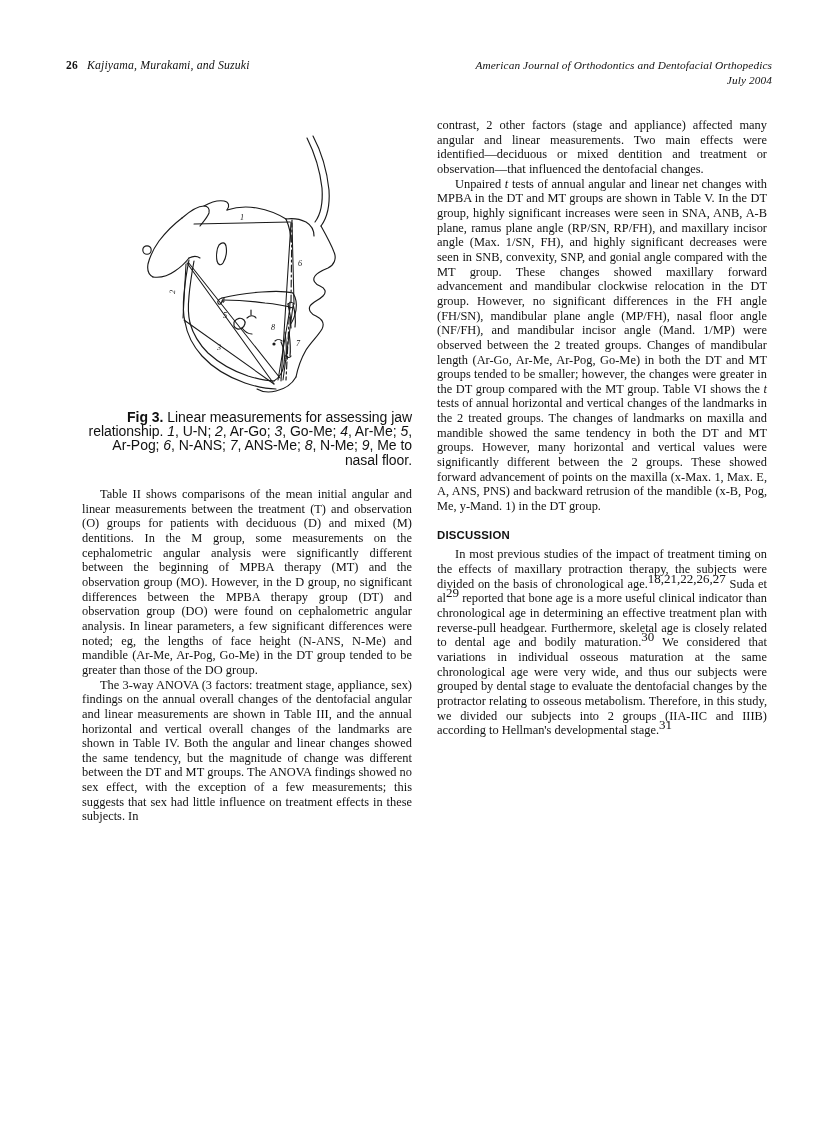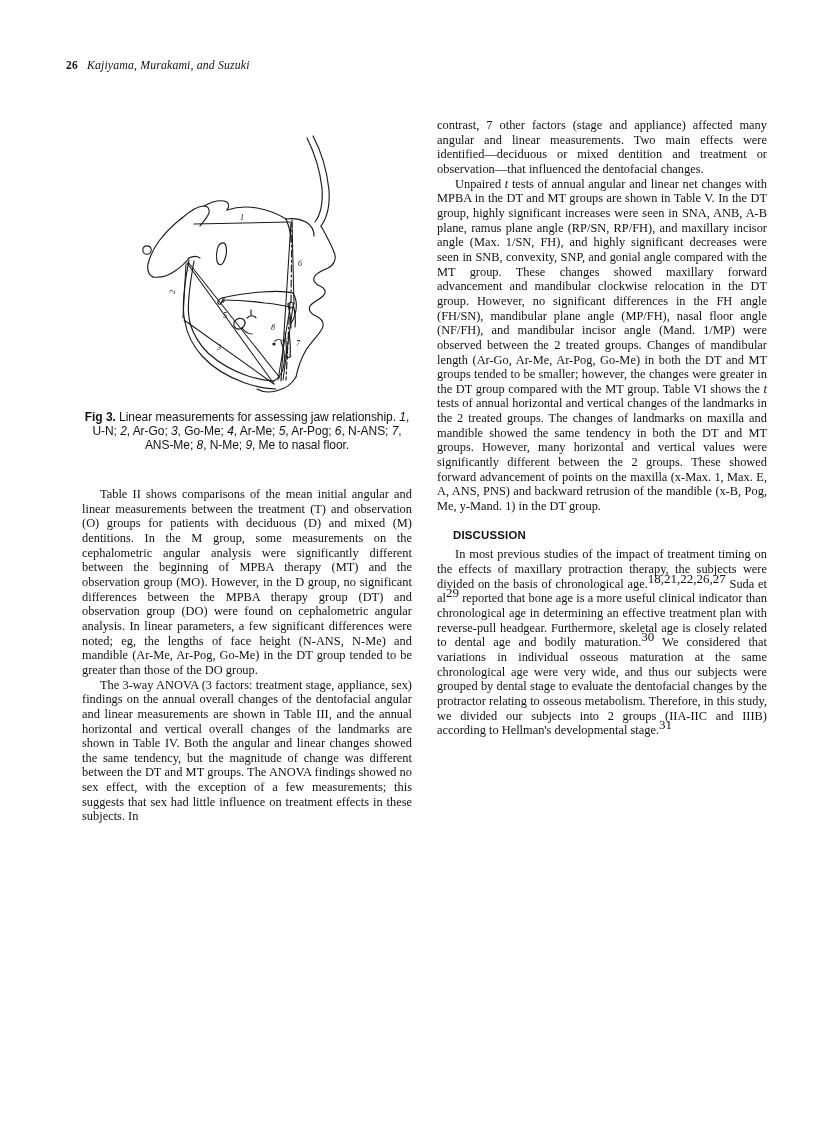--- a/index.html
+++ b/index.html
@@ -82,21 +82,21 @@
     margin: 0 0 0 0;
     text-indent: 18px;
   }
   .para.noindent { text-indent: 0; }
 
   .section-head {
     font-family: "Liberation Sans", sans-serif;
     font-weight: bold;
     font-size: 11.4px;
     letter-spacing: 0.2px;
-    margin: 14px 0 5px 16px;
+    margin: 14px 0 5px 0;
     text-align: left;
   }
 
   em, .ital { font-style: italic; }
   sup {
     font-size: 13px;
     vertical-align: super;
     line-height: 0;
   }
 
@@ -111,24 +111,24 @@
     position: relative;
     width: 330px;
     height: 288px;
   }
   .figure-art svg {
     display: block;
     width: 330px;
     height: 288px;
   }
   .fig-caption {
-    font-size: 12px;
+    font-size: 14px;
     line-height: 14.2px;
     font-family: "Liberation Sans", sans-serif;
-    text-align: center;
+    text-align: right;
     margin-top: 4px;
     letter-spacing: -0.05px;
   }
   .fig-caption .fig-label {
     font-weight: bold;
   }
   .fig-caption .fig-num {
     font-style: italic;
   }
 
@@ -143,20 +143,24 @@
   }
 </style>
 </head>
 <body>
 
 <div class="page">
 
   <div class="running-head">
     <div class="rh-left">
       <span class="rh-pageno">26</span><span class="rh-authors">Kajiyama, Murakami, and Suzuki</span>
+    </div>
+    <div class="rh-right">
+      <span class="rh-journal">American Journal of Orthodontics and Dentofacial Orthopedics</span>
+      <span class="rh-date">July 2004</span>
     </div>
   </div>
 
   <div class="figure-block">
     <div class="figure-art">
       <svg viewBox="0 0 330 288" xmlns="http://www.w3.org/2000/svg" aria-hidden="true">
         <g fill="none" stroke="#1a1a1a" stroke-width="1.15" stroke-linecap="round" stroke-linejoin="round">
 
           <path d="M225,20 C232,34 238,52 240,70 C241,84 239,96 233,104"></path>
           <path d="M231,18 C239,33 245,53 247,72 C248,88 245,100 239,108"></path>
@@ -267,21 +271,21 @@
   </div>
 
   <div class="body-after-figure">
 
 
     <p class="para">Table II shows comparisons of the mean initial angular and linear measurements between the treatment (T) and observation (O) groups for patients with deciduous (D) and mixed (M) dentitions. In the M group, some measurements on the cephalometric angular analysis were significantly different between the beginning of MPBA therapy (MT) and the observation group (MO). However, in the D group, no significant differences between the MPBA therapy group (DT) and observation group (DO) were found on cephalometric angular analysis. In linear parameters, a few significant differences were noted; eg, the lengths of face height (N-ANS, N-Me) and mandible (Ar-Me, Ar-Pog, Go-Me) in the DT group tended to be greater than those of the DO group.</p>
     <p class="para">The 3-way ANOVA (3 factors: treatment stage, appliance, sex) findings on the annual overall changes of the dentofacial angular and linear measurements are shown in Table III, and the annual horizontal and vertical overall changes of the landmarks are shown in Table IV. Both the angular and linear changes showed the same tendency, but the magnitude of change was different between the DT and MT groups. The ANOVA findings showed no sex effect, with the exception of a few measurements; this suggests that sex had little influence on treatment effects in these subjects. In</p>
   </div>
 
   <div class="col col-right">
-    <p class="para noindent">contrast, 7 other factors (stage and appliance) affected many angular and linear measurements. Two main effects were identified—deciduous or mixed dentition and treatment or observation—that influenced the dentofacial changes.</p>
+    <p class="para noindent">contrast, 2 other factors (stage and appliance) affected many angular and linear measurements. Two main effects were identified—deciduous or mixed dentition and treatment or observation—that influenced the dentofacial changes.</p>
 
     <p class="para"><span>Unpaired </span><em class="ital">t</em><span> tests of annual angular and linear net changes with MPBA in the DT and MT groups are shown in Table V. In the DT group, highly significant increases were seen in SNA, ANB, A-B plane, ramus plane angle (RP/SN, RP/FH), and maxillary incisor angle (Max. 1/SN, FH), and highly significant decreases were seen in SNB, convexity, SNP, and gonial angle compared with the MT group. These changes showed maxillary forward advancement and mandibular clockwise relocation in the DT group. However, no significant differences in the FH angle (FH/SN), mandibular plane angle (MP/FH), nasal floor angle (NF/FH), and mandibular incisor angle (Mand. 1/MP) were observed between the 2 treated groups. Changes of mandibular length (Ar-Go, Ar-Me, Ar-Pog, Go-Me) in both the DT and MT groups tended to be smaller; however, the changes were greater in the DT group compared with the MT group. Table VI shows the </span><em class="ital">t</em><span> tests of annual horizontal and vertical changes of the landmarks in the 2 treated groups. The changes of landmarks on maxilla and mandible showed the same tendency in both the DT and MT groups. However, many horizontal and vertical values were significantly different between the 2 groups. These showed forward advancement of points on the maxilla (x-Max. 1, Max. E, A, ANS, PNS) and backward retrusion of the mandible (x-B, Pog, Me, y-Mand. 1) in the DT group.</span></p>
 
     <div class="section-head">DISCUSSION</div>
 
     <p class="para"><span>In most previous studies of the impact of treatment timing on the effects of maxillary protraction therapy, the subjects were divided on the basis of chronological age.</span><sup>18,21,22,26,27</sup><span> Suda et al</span><sup>29</sup><span> reported that bone age is a more useful clinical indicator than chronological age in determining an effective treatment plan with reverse-pull headgear. Furthermore, skeletal age is closely related to dental age and bodily maturation.</span><sup>30</sup><span> We considered that variations in individual osseous maturation at the same chronological age were very wide, and thus our subjects were grouped by dental stage to evaluate the dentofacial changes by the protractor relating to osseous metabolism. Therefore, in this study, we divided our subjects into 2 groups (IIA-IIC and IIIB) according to Hellman's developmental stage.</span><sup>31</sup></p>
 
   </div>
 
 </div>

